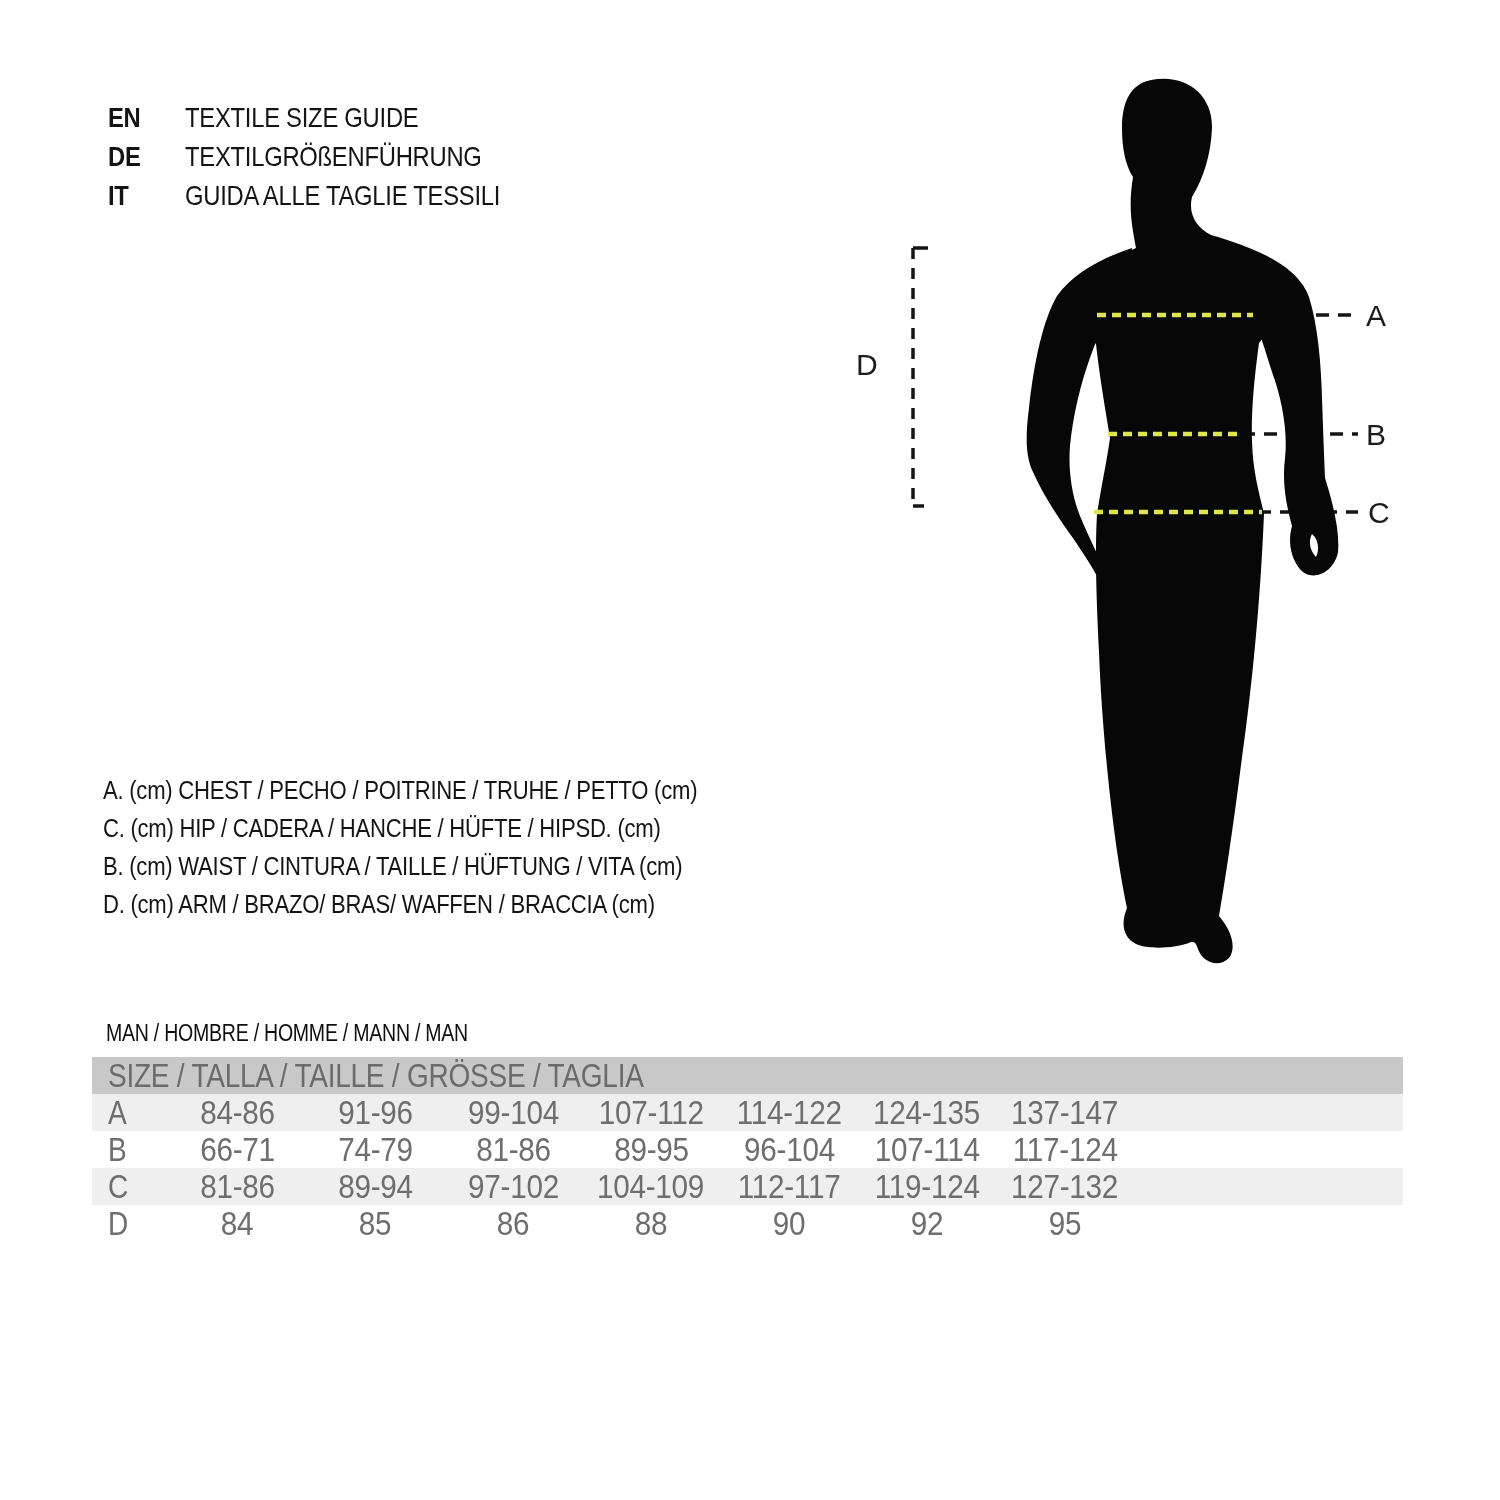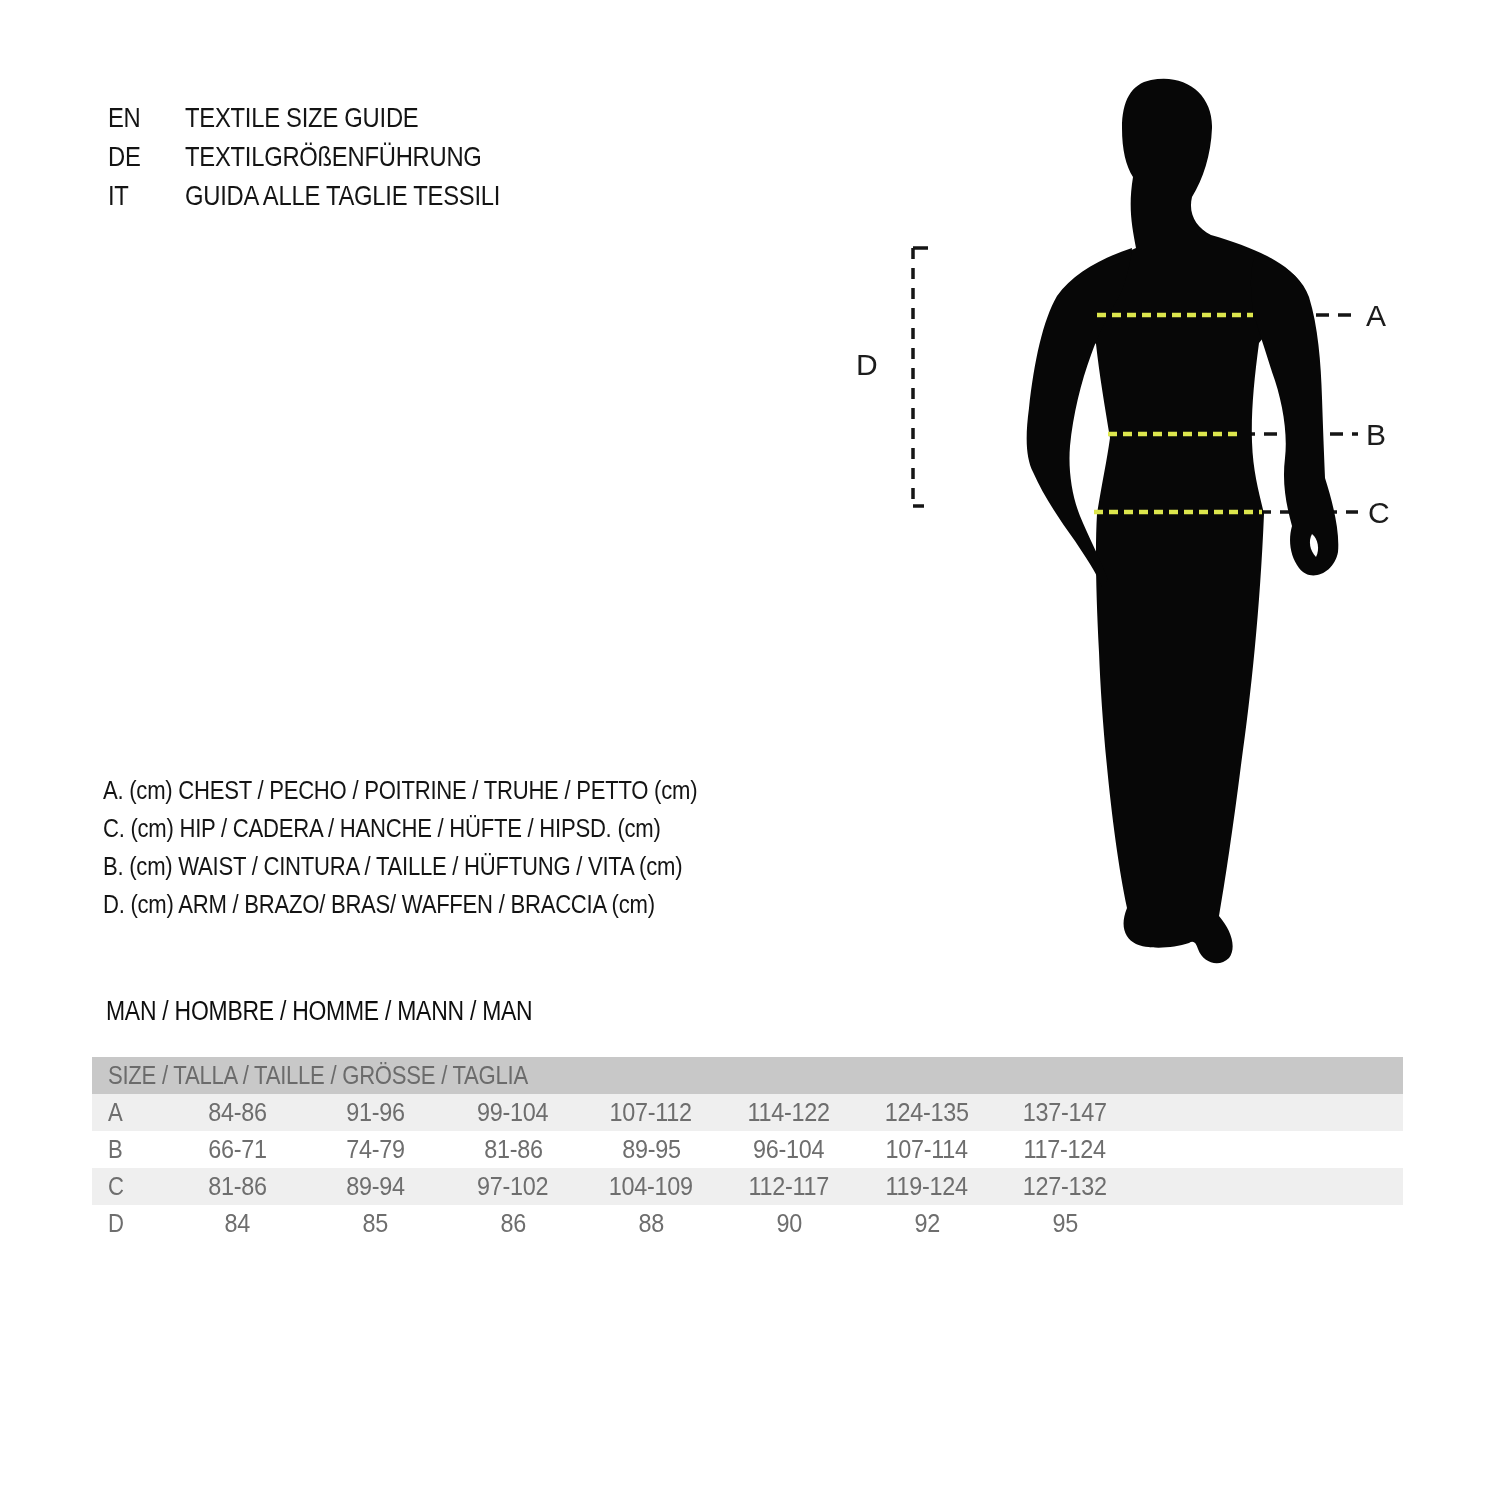--- a/index.html
+++ b/index.html
@@ -8,31 +8,31 @@
     position:relative; width:1500px; height:1500px; background:#ffffff;
     overflow:hidden; letter-spacing:-0.3px;
   }
   
   .cn  { display:inline-block; transform:scaleX(0.85); transform-origin:0 50%; white-space:nowrap; }
   .cnc { display:inline-block; transform:scaleX(0.90); transform-origin:50% 50%; white-space:nowrap; }
 
   
   .langs { position:absolute; left:108px; top:98px; font-size:28px; color:#141414; }
   .lang-row { display:flex; height:39px; align-items:center; }
-  .lang-code { width:77px; }
+  .lang-code { width:77px;font-weight:bold; }
 
   
   .measures { position:absolute; left:103px; top:749px; font-size:26px; color:#141414;margin-top:22px; }
   .m-row { display:flex; height:38px; align-items:center; }
 
   
-  .section-title { position:absolute; left:106px; top:996px; font-size:27px; color:#0e0e0e; }
-
-  
-  .size-table { position:absolute; left:92px; top:1057px; width:1311px; font-size:26px; color:#6e6e6e; }
+  .section-title { position:absolute; left:106px; top:1020px; font-size:23px; color:#0e0e0e; }
+
+  
+  .size-table { position:absolute; left:92px; top:1057px; width:1311px; font-size:33px; color:#6e6e6e; }
   .bar { height:37px; background:#c8c8c8; display:flex; align-items:center;
          padding-left:16px; box-sizing:border-box; color:#6b6b6b; }
   .trow { display:flex; height:37px; align-items:center; }
   .trow.stripe { background:#efefef; }
   .tlabel { width:76px; padding-left:16px; box-sizing:border-box; }
   .tcell { width:138px; text-align:center; }
 
   
   .figure { position:absolute; left:830px; top:60px; width:580px; height:930px; }
   .figure text { font-family:"Liberation Sans","DejaVu Sans",sans-serif; font-size:30px; fill:#1c1c1c; }

